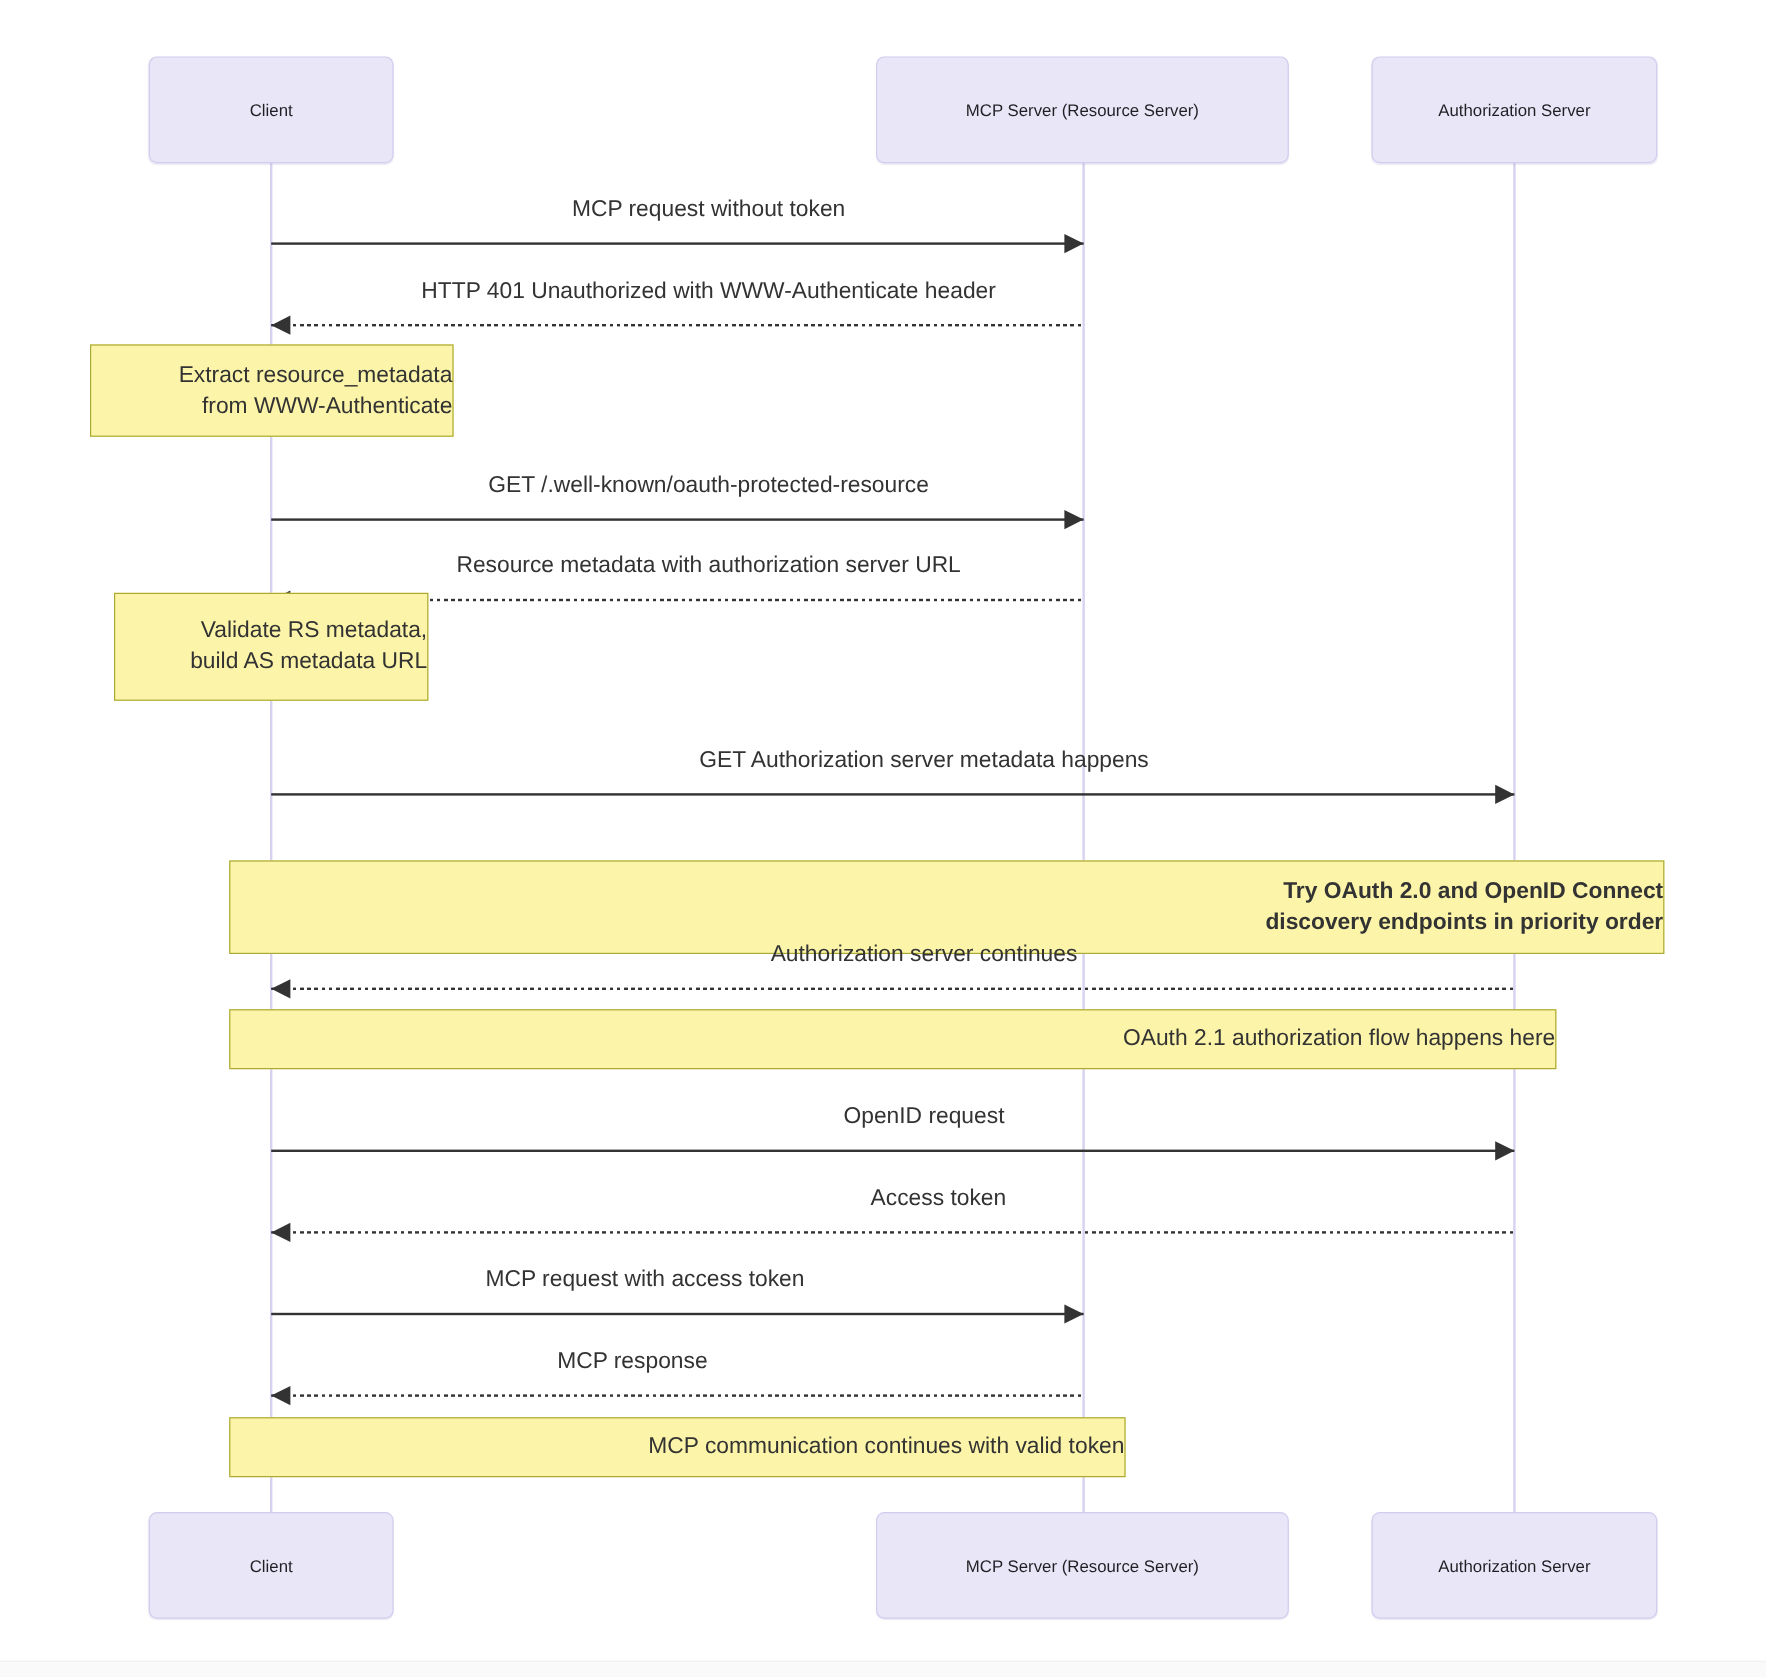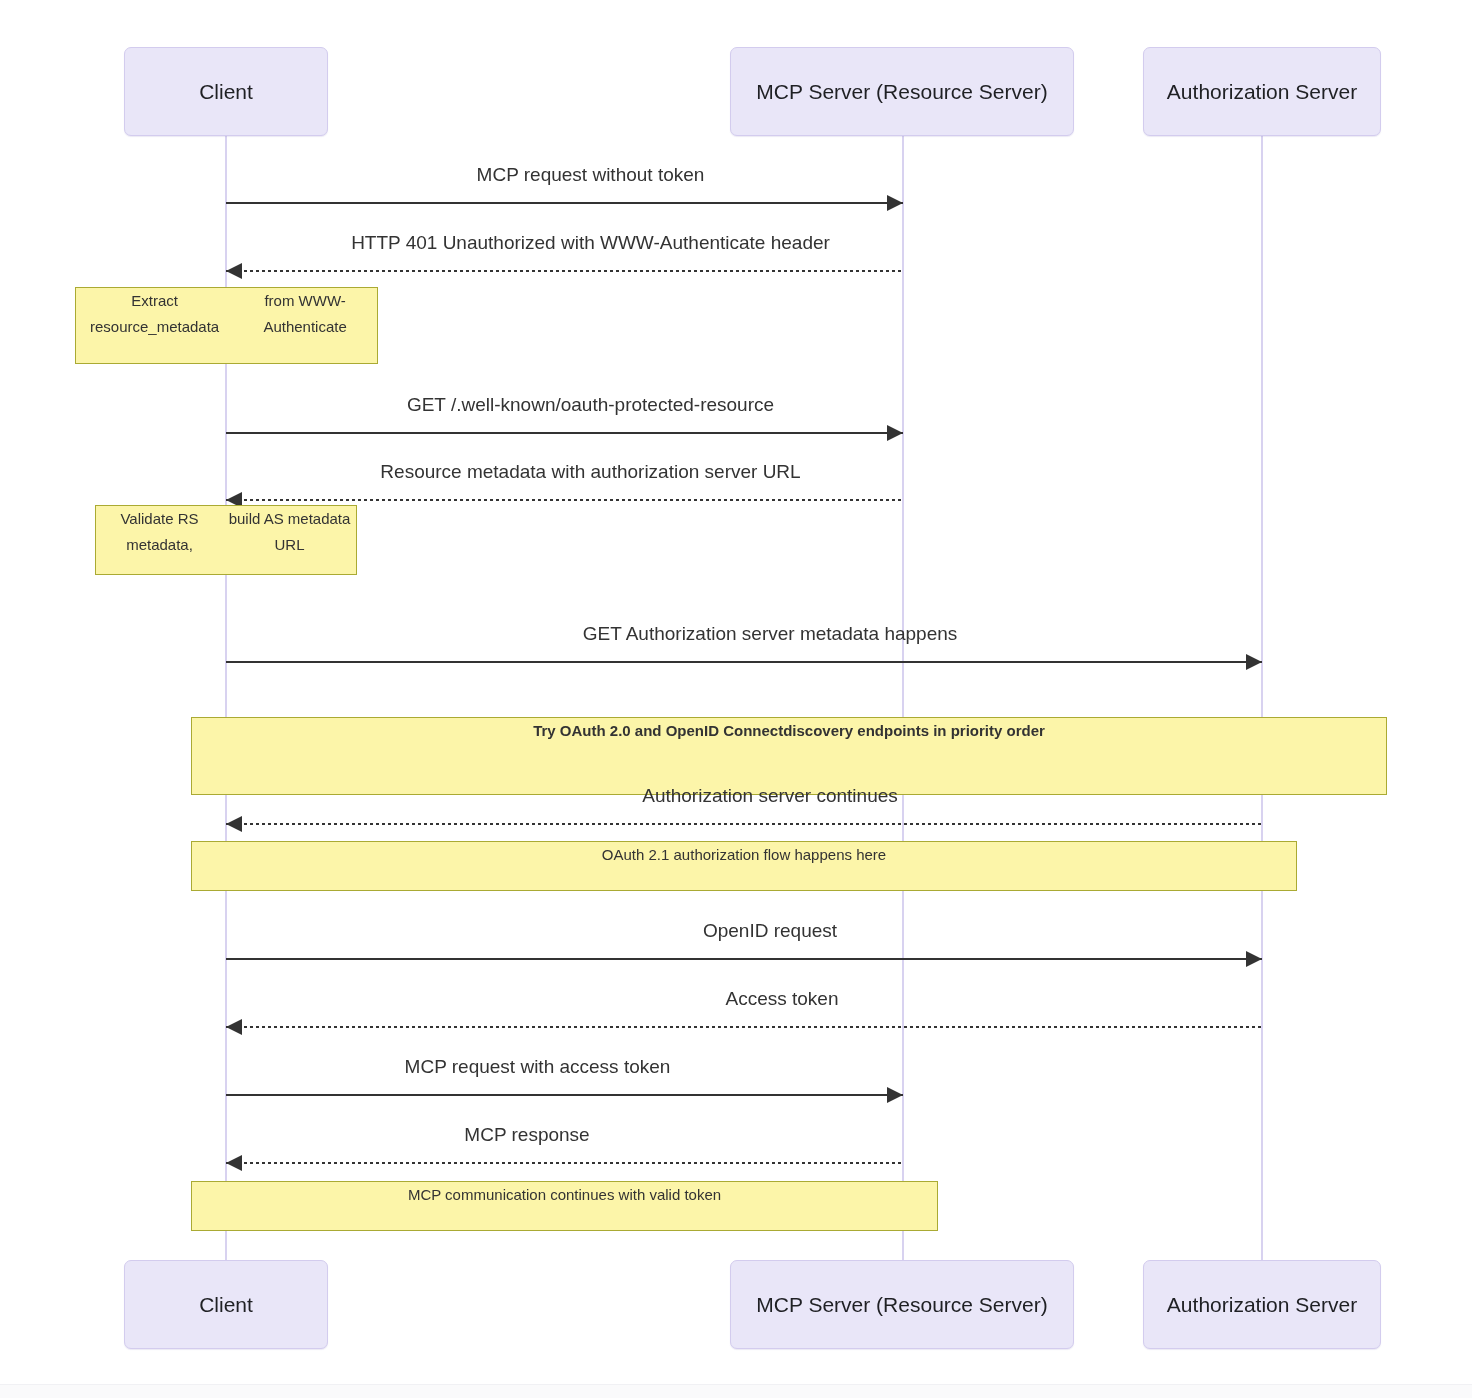--- a/index.html
+++ b/index.html
@@ -26,21 +26,21 @@
     background:var(--lifeline);
   }
   .actor-box{
     position:absolute;
     height:89px;
     background:var(--actor-fill);
     border:1px solid var(--actor-border);
     border-radius:7px;
     box-shadow:0 1px 1px rgba(120,110,180,0.15);
     display:flex;align-items:center;justify-content:center;
-    font-size:21px;color:var(--actor-text);
+    font-size:14px;color:var(--actor-text);
     box-sizing:border-box;
     text-align:center;
   }
   .msg-label{
     position:absolute;
     height:26px;line-height:26px;
     text-align:center;
     font-size:19px;color:var(--text);
     white-space:nowrap;
     margin-left:26px;
@@ -57,22 +57,22 @@
     border-top:8px solid transparent;
     border-bottom:8px solid transparent;
   }
   .arrowhead.right{border-left:16px solid var(--arrow);}
   .arrowhead.left{border-right:16px solid var(--arrow);}
   .note{
     position:absolute;
     background:var(--note-fill);
     border:1px solid var(--note-border);
     box-sizing:border-box;
-    display:flex;flex-direction:row;align-items:flex-start;justify-content:center;
-    font-size:15px;color:var(--text);
+    display:flex;flex-direction:column;align-items:flex-end;justify-content:center;
+    font-size:19px;color:var(--text);
     line-height:26px;text-align:center;
   }
   .footer-strip{
     position:absolute;left:0;right:0;top:1384px;height:14px;
     background:#FAFAFB;border-top:1px solid #F1F1F4;
   }
 </style>
 </head>
 <body>
 
@@ -106,21 +106,21 @@
   </div>
 
   <div class="msg-label" style="left:226px;top:392px;width:677px;">GET /.well-known/oauth-protected-resource</div>
   <div class="msg-line solid" style="left:226px;top:432px;width:677px;"></div>
   <div class="arrowhead right" style="left:887px;top:425px;"></div>
 
   <div class="msg-label" style="left:226px;top:459px;width:677px;">Resource metadata with authorization server URL</div>
   <div class="msg-line dotted" style="left:226px;top:499px;width:677px;"></div>
   <div class="arrowhead left" style="left:226px;top:492px;"></div>
 
-  <div class="note" style="left:95px;top:505px;width:262px;height:70px;">
+  <div class="note" style="left:95px;top:494px;width:262px;height:90px;">
     <span>Validate RS metadata,</span>
     <span>build AS metadata URL</span>
   </div>
 
   <div class="msg-label" style="left:226px;top:621px;width:1036px;">GET Authorization server metadata happens</div>
   <div class="msg-line solid" style="left:226px;top:661px;width:1036px;"></div>
   <div class="arrowhead right" style="left:1246px;top:654px;"></div>
 
   <div class="note" style="left:191px;top:717px;width:1196px;height:78px;font-weight:bold;">
     <span>Try OAuth 2.0 and OpenID Connect</span>

